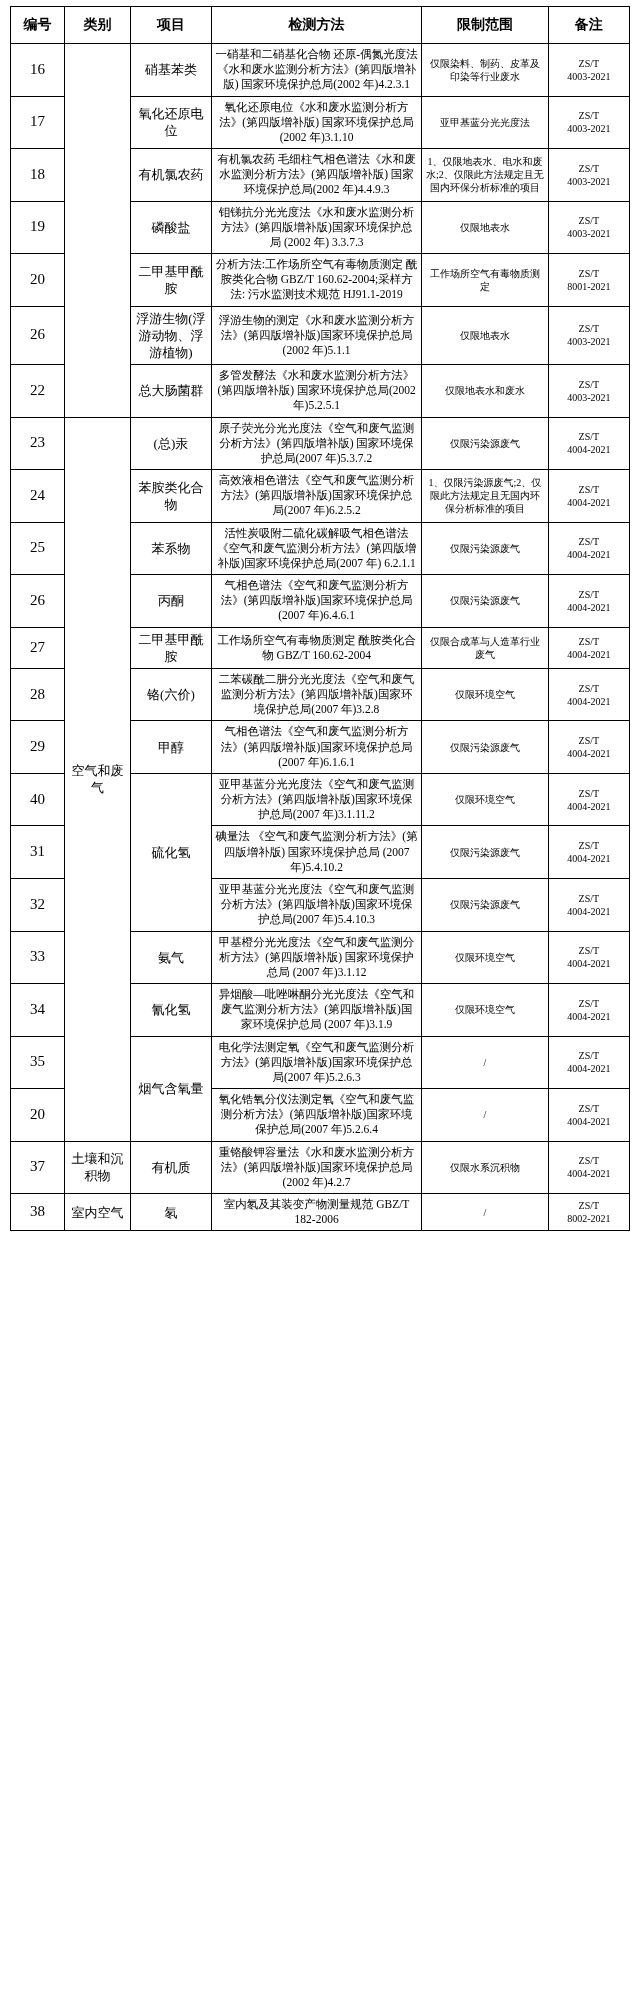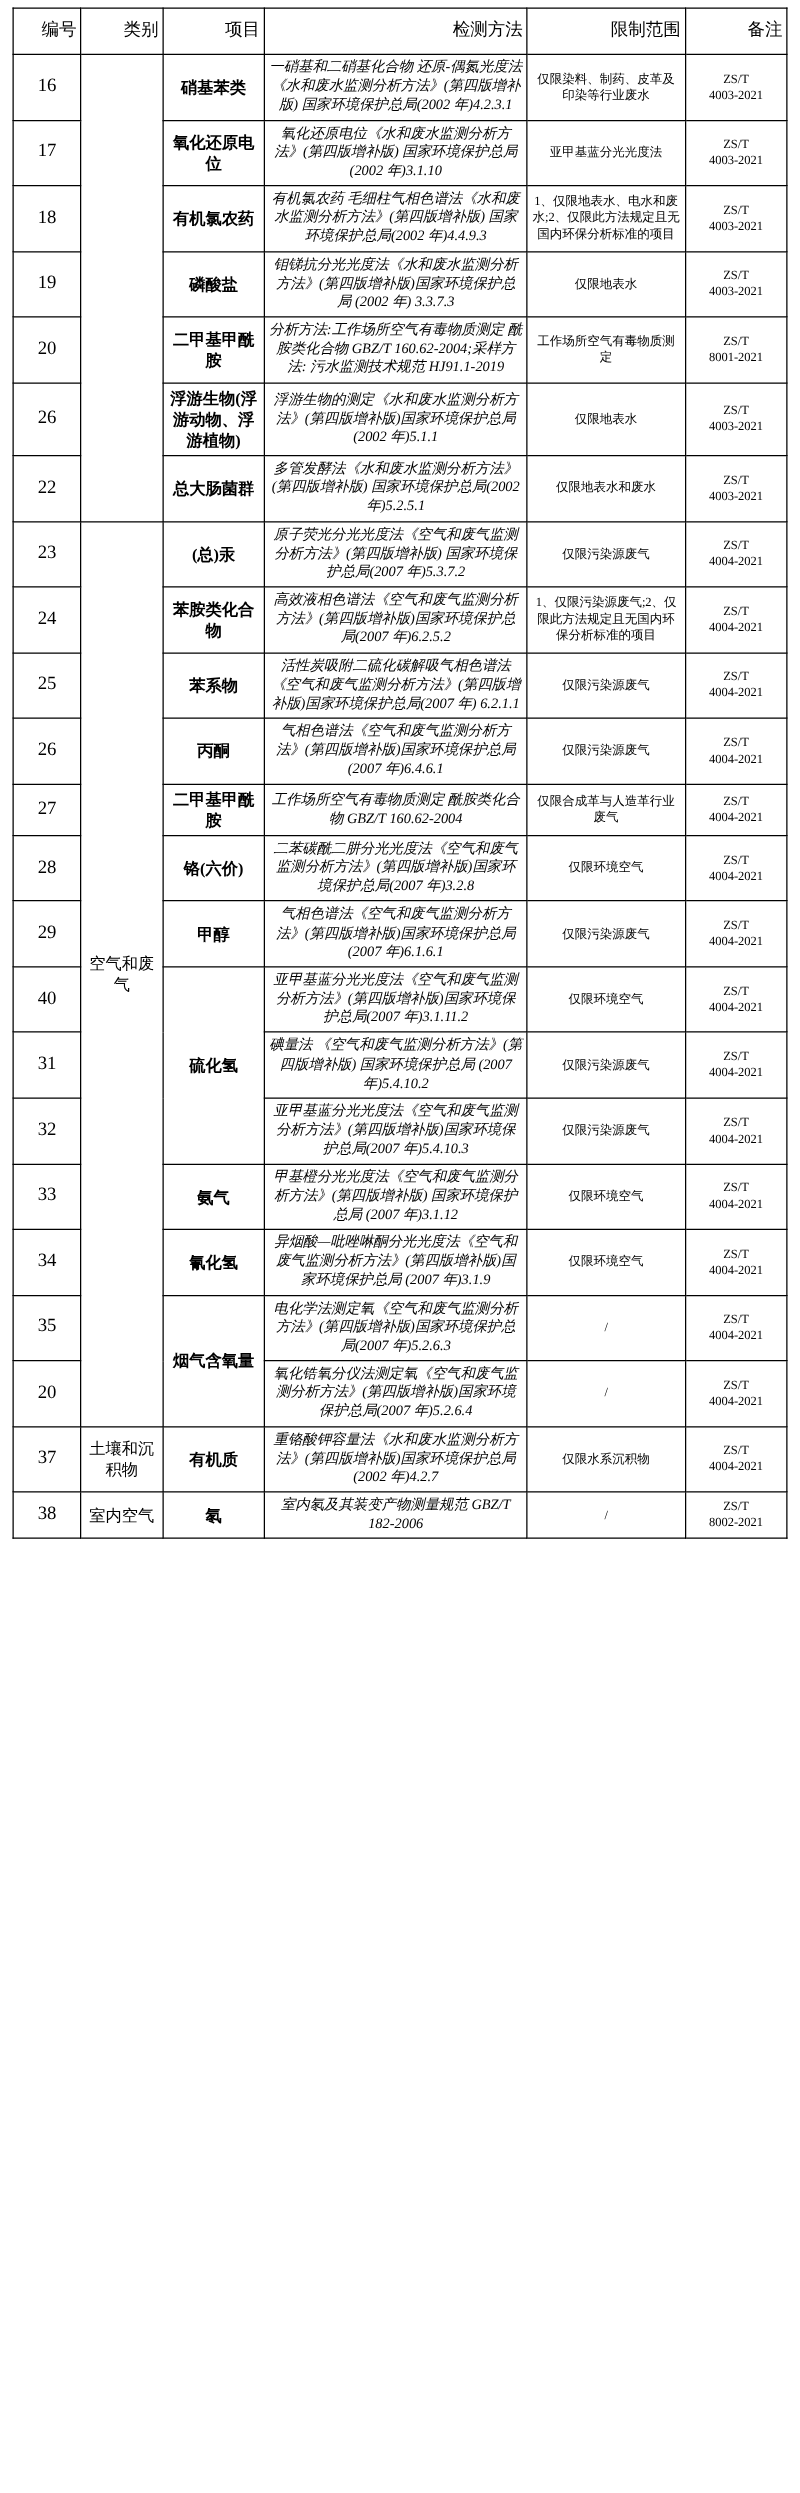--- a/index.html
+++ b/index.html
@@ -23,36 +23,35 @@
     table-layout: fixed;
   }
   table.spec th, table.spec td {
     border: 1px solid #000000;
     text-align: center;
     vertical-align: middle;
     padding: 3px 3px;
     line-height: 1.32;
   }
   table.spec th {
-    font-weight: normal;
+    font-weight: bold;
     font-size: 14px;
     height: 30px;
-    text-align: right;
   }
   col.c-no    { width: 48px; }
   col.c-cat   { width: 58px; }
   col.c-item  { width: 72px; }
   col.c-meth  { width: 186px; }
   col.c-scope { width: 112px; }
   col.c-rem   { width: 72px; }
 
   td.no     { font-size: 15px; }
   td.cat    { font-size: 13px; }
-  td.item   { font-size: 13px; font-weight: bold; }
-  td.method { font-size: 11.5px; text-align: left; padding-left: 5px; padding-right: 4px; font-style: italic; }
+  td.item   { font-size: 13px; }
+  td.method { font-size: 11.5px; text-align: left; padding-left: 5px; padding-right: 4px; }
   td.scope  { font-size: 10px; text-align: left; padding-left: 5px; padding-right: 4px; }
   td.rem    { font-size: 10px; }
   td.rem .l { display: block; }
   .cat-vert {
     font-size: 13px;
     line-height: 1.25;
   }
 </style>
 </head>
 <body>

